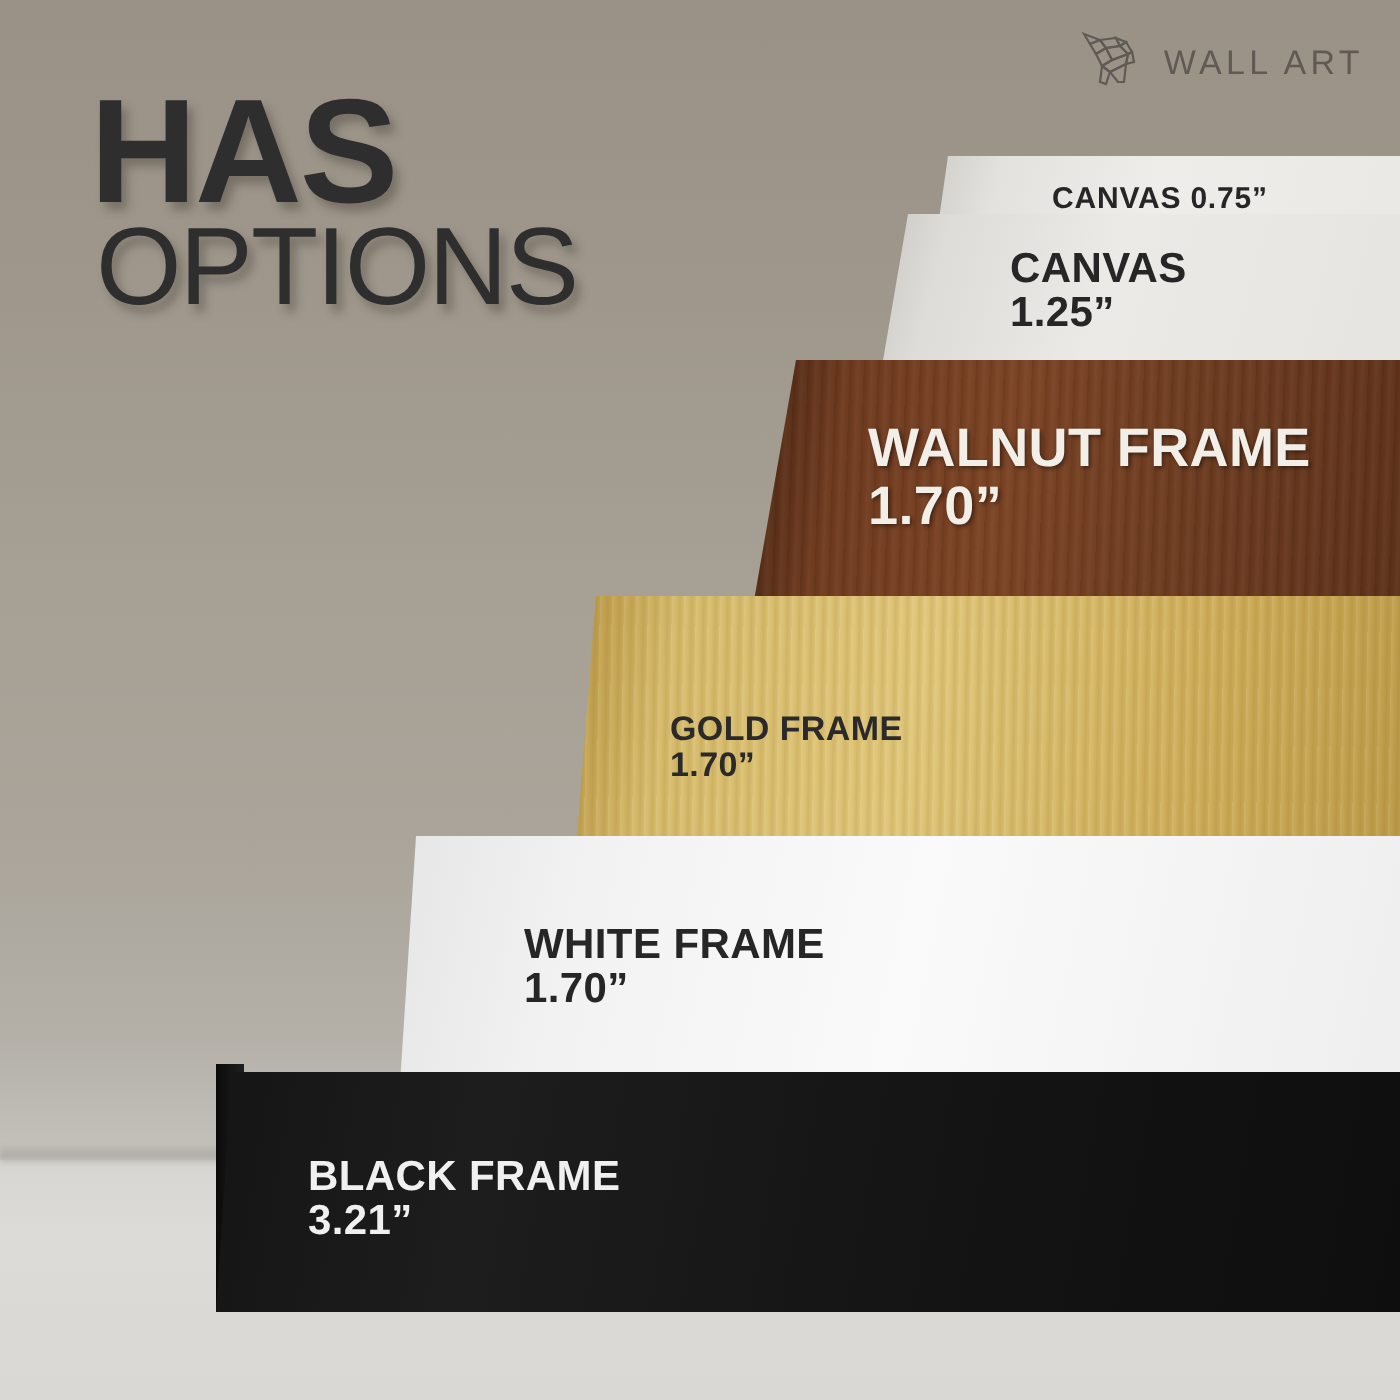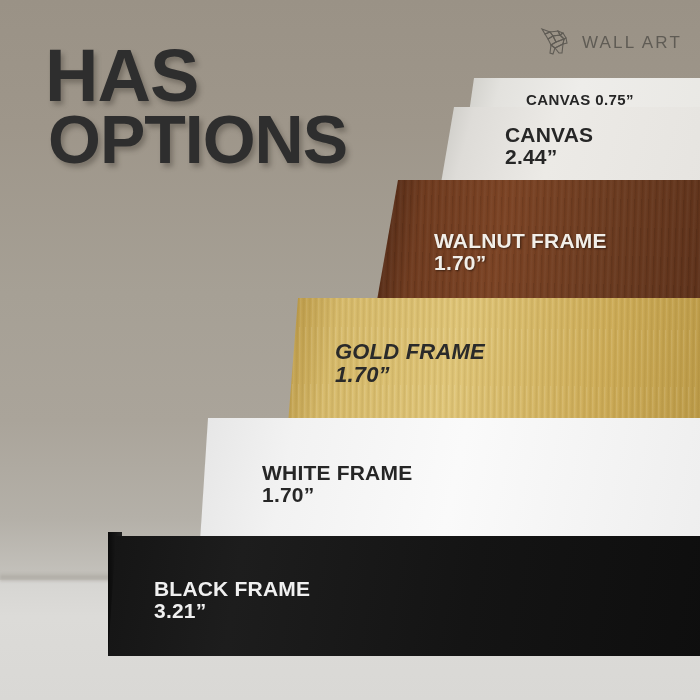--- a/index.html
+++ b/index.html
@@ -28,25 +28,25 @@
   #headline{
     position:absolute;left:36px;top:42px;width:330px;
     color:#2e2e2e;
     line-height:.86;
     letter-spacing:-1px;
     text-shadow:3px 4px 5px rgba(60,56,48,.38);
     user-select:none;
   }
   #headline .l1{font-size:86px;font-weight:700;display:block;letter-spacing:1px;}
   #headline .l2{font-size:74px;font-weight:700;display:block;margin-left:9px;margin-top:2px;}
-  #headline .l3{font-size:68px;font-weight:700;display:block;margin-left:12px;margin-top:2px;}
+  #headline .l3{font-size:55px;font-weight:400;display:block;margin-left:12px;margin-top:2px;}
 
   
   #brand{
-    position:absolute;right:18px;top:26px;display:flex;align-items:center;gap:9px;
+    position:absolute;right:18px;top:14px;display:flex;align-items:center;gap:9px;
     opacity:.62;
   }
   #brand .word{
     font-size:17px;letter-spacing:2.2px;color:#3b3a36;font-weight:400;
   }
 
   
   .slab{position:absolute;}
   .slab .lbl{
     position:absolute;font-weight:700;line-height:1.06;white-space:pre-line;
@@ -70,31 +70,31 @@
   #canvas150 .lbl{left:65px;top:17px;font-size:21px;color:#262626;}
 
   
   #walnut{left:376px;top:180px;width:334px;height:126px;
     background:
       repeating-linear-gradient(92deg, rgba(0,0,0,.085) 0px, rgba(0,0,0,0) 2px, rgba(255,255,255,.045) 4px, rgba(0,0,0,0) 7px),
       linear-gradient(100deg,#4a2513 0%, #6e3a1e 14%, #7a4223 38%, #6a3a1f 68%, #5c3019 100%);
     clip-path:polygon(22px 0, 100% 0, 100% 100%, 0 100%);
     box-shadow:-10px 7px 18px rgba(45,35,25,.45);
   }
-  #walnut .lbl{left:58px;top:50px;font-size:21px;color:#f2efe9;text-shadow:1px 1px 2px rgba(0,0,0,.45);}
+  #walnut .lbl{left:58px;top:30px;font-size:27px;color:#f2efe9;text-shadow:1px 1px 2px rgba(0,0,0,.45);}
 
   
   #gold{left:288px;top:298px;width:422px;height:126px;
     background:
       repeating-linear-gradient(91deg, rgba(255,255,255,.10) 0px, rgba(0,0,0,0) 2px, rgba(120,90,20,.12) 4px, rgba(0,0,0,0) 6px),
       linear-gradient(100deg,#b99745 0%, #d7bb6c 12%, #e0c679 40%, #cdac58 75%, #bb9a48 100%);
     clip-path:polygon(10px 0, 100% 0, 100% 100%, 0 100%);
     box-shadow:-10px 7px 18px rgba(60,50,25,.40);
   }
-  #gold .lbl{left:47px;top:42px;font-size:22px;color:#2a2a2a;font-style:italic;}
+  #gold .lbl{left:47px;top:58px;font-size:17px;color:#2a2a2a;}
 
   
   #white{left:200px;top:418px;width:510px;height:124px;
     background:linear-gradient(102deg,#e6e6e6 0%, #f2f2f2 18%, #fafafa 50%, #eeeeee 100%);
     clip-path:polygon(8px 0, 100% 0, 100% 100%, 0 100%);
     box-shadow:-11px 7px 20px rgba(60,58,52,.38);
   }
   #white .lbl{left:62px;top:44px;font-size:21px;color:#262626;}
 
   
@@ -140,21 +140,21 @@
     <span class="l2">HAS</span>
     <span class="l3">OPTIONS</span>
   </div>
 
   <div class="slab" id="canvas075">
     <div class="lbl">CANVAS  0.75”</div>
   </div>
 
   <div class="slab" id="canvas150">
     <div class="lbl">CANVAS
-2.44”</div>
+1.25”</div>
   </div>
 
   <div class="slab" id="walnut">
     <div class="lbl">WALNUT FRAME
 1.70”</div>
   </div>
 
   <div class="slab" id="gold">
     <div class="lbl">GOLD FRAME
 1.70”</div>

